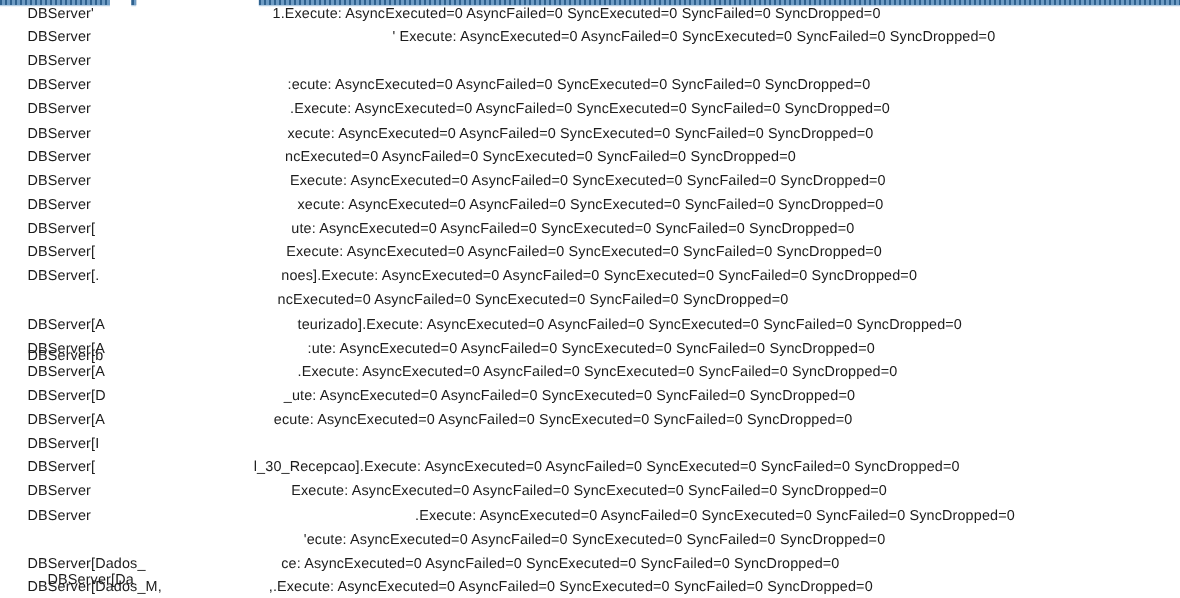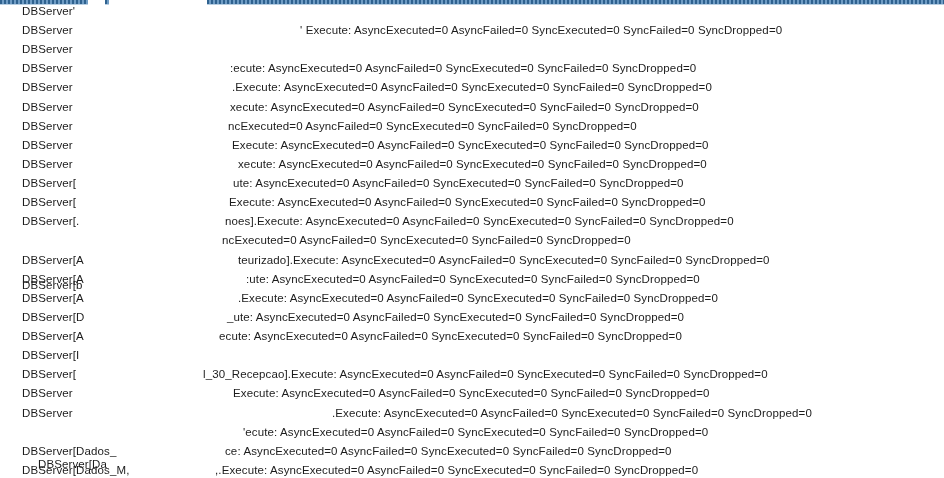--- a/index.html
+++ b/index.html
@@ -40,22 +40,22 @@
 </head>
 <body>
 
 <div id="screen">
   <div id="topbar">
       <div class="topbar-seg" style="left: 0px; width: 88px; background: repeating-linear-gradient(90deg, rgb(47, 98, 143) 0px, rgb(47, 98, 143) 2px, rgb(111, 156, 196) 2px, rgb(111, 156, 196) 4px); border-bottom-color: rgb(185, 207, 226);"></div>
       <div class="topbar-seg" style="left: 105px; width: 4px; background: repeating-linear-gradient(90deg, rgb(47, 98, 143) 0px, rgb(47, 98, 143) 2px, rgb(111, 156, 196) 2px, rgb(111, 156, 196) 4px); border-bottom-color: rgb(185, 207, 226);"></div>
       <div class="topbar-seg" style="left: 207px; width: 737px; background: repeating-linear-gradient(90deg, rgb(47, 98, 143) 0px, rgb(47, 98, 143) 2px, rgb(111, 156, 196) 2px, rgb(111, 156, 196) 4px); border-bottom-color: rgb(185, 207, 226);"></div>
     </div>
   <div id="log-output">
-      <div class="log-line" style="top: 2px;"><span class="log-prefix" style="left: 22px;">DBServer'</span></div>
-      <div class="log-line" style="top: 21.12px;"><span class="log-prefix" style="left: 22px;">DBServer</span><span class="log-text" style="left: 300px;">' Execute: AsyncExecuted=0 AsyncFailed=0 SyncExecuted=0 SyncFailed=0 SyncDropped=0</span></div>
+      <div class="log-line" style="top: 2px;"><span class="log-prefix" style="left: 22px;">DBServer'</span><span class="log-text" style="left: 218px;">1.Execute: AsyncExecuted=0 AsyncFailed=0 SyncExecuted=0 SyncFailed=0 SyncDropped=0</span></div>
+      <div class="log-line" style="top: 21.12px;"><span class="log-prefix" style="left: 22px;">DBServer</span><span class="log-text" style="left: 314px;">' Execute: AsyncExecuted=0 AsyncFailed=0 SyncExecuted=0 SyncFailed=0 SyncDropped=0</span></div>
       <div class="log-line" style="top: 40.24px;"><span class="log-prefix" style="left: 22px;">DBServer</span></div>
       <div class="log-line" style="top: 59.36px;"><span class="log-prefix" style="left: 22px;">DBServer</span><span class="log-text" style="left: 230px;">:ecute: AsyncExecuted=0 AsyncFailed=0 SyncExecuted=0 SyncFailed=0 SyncDropped=0</span></div>
       <div class="log-line" style="top: 78.48px;"><span class="log-prefix" style="left: 22px;">DBServer</span><span class="log-text" style="left: 232px;">.Execute: AsyncExecuted=0 AsyncFailed=0 SyncExecuted=0 SyncFailed=0 SyncDropped=0</span></div>
       <div class="log-line" style="top: 97.6px;"><span class="log-prefix" style="left: 22px;">DBServer</span><span class="log-text" style="left: 230px;">xecute: AsyncExecuted=0 AsyncFailed=0 SyncExecuted=0 SyncFailed=0 SyncDropped=0</span></div>
       <div class="log-line" style="top: 116.72px;"><span class="log-prefix" style="left: 22px;">DBServer</span><span class="log-text" style="left: 228px;">ncExecuted=0 AsyncFailed=0 SyncExecuted=0 SyncFailed=0 SyncDropped=0</span></div>
       <div class="log-line" style="top: 135.84px;"><span class="log-prefix" style="left: 22px;">DBServer</span><span class="log-text" style="left: 232px;">Execute: AsyncExecuted=0 AsyncFailed=0 SyncExecuted=0 SyncFailed=0 SyncDropped=0</span></div>
       <div class="log-line" style="top: 154.96px;"><span class="log-prefix" style="left: 22px;">DBServer</span><span class="log-text" style="left: 238px;">xecute: AsyncExecuted=0 AsyncFailed=0 SyncExecuted=0 SyncFailed=0 SyncDropped=0</span></div>
       <div class="log-line" style="top: 174.08px;"><span class="log-prefix" style="left: 22px;">DBServer[</span><span class="log-text" style="left: 233px;">ute: AsyncExecuted=0 AsyncFailed=0 SyncExecuted=0 SyncFailed=0 SyncDropped=0</span></div>
       <div class="log-line" style="top: 193.2px;"><span class="log-prefix" style="left: 22px;">DBServer[</span><span class="log-text" style="left: 229px;">Execute: AsyncExecuted=0 AsyncFailed=0 SyncExecuted=0 SyncFailed=0 SyncDropped=0</span></div>
       <div class="log-line" style="top: 212.32px;"><span class="log-prefix" style="left: 22px;">DBServer[.</span><span class="log-text" style="left: 225px;">noes].Execute: AsyncExecuted=0 AsyncFailed=0 SyncExecuted=0 SyncFailed=0 SyncDropped=0</span></div>

